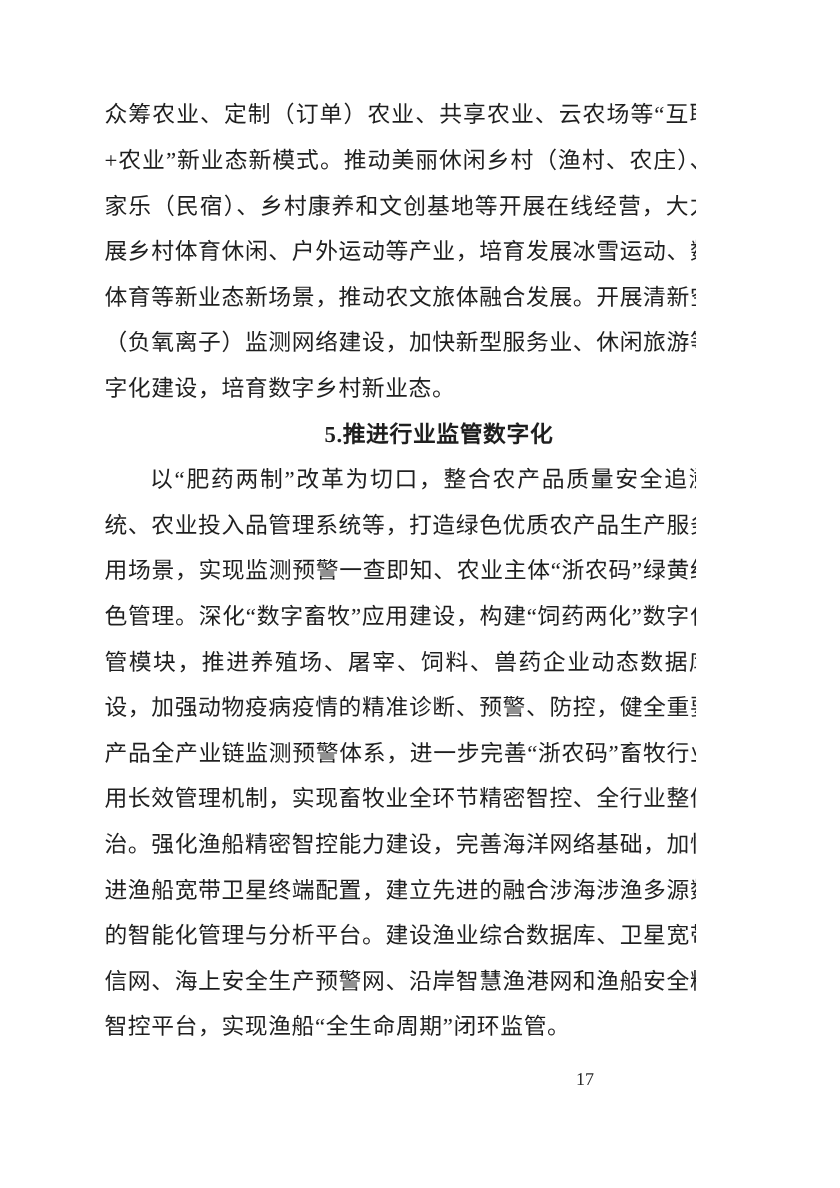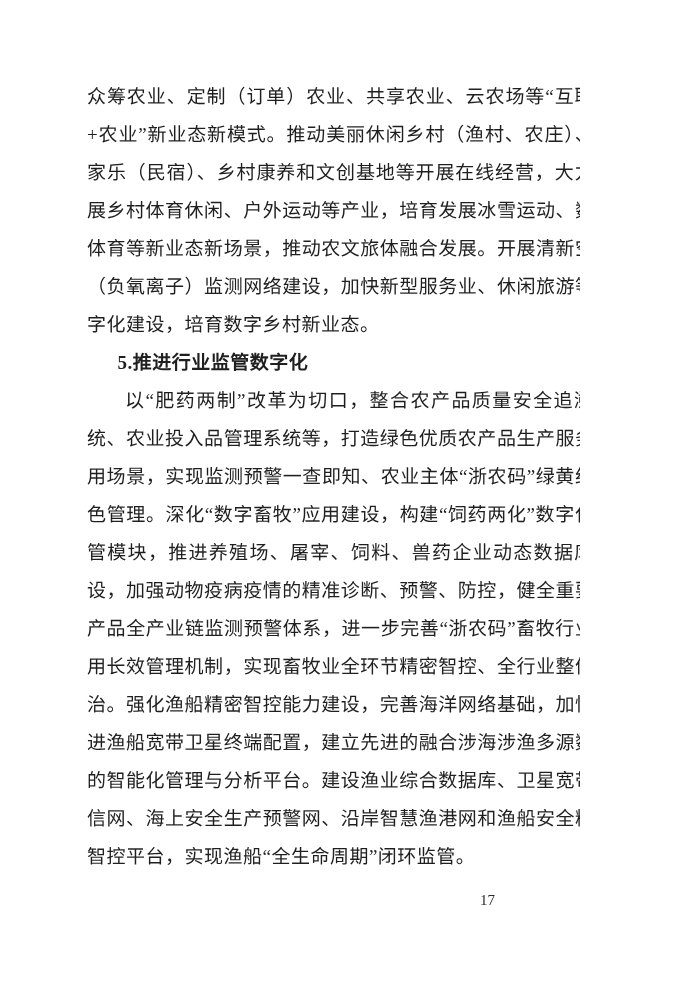--- a/index.html
+++ b/index.html
@@ -31,21 +31,21 @@
     margin: 0;
     text-indent: 0;
   }
   .para.first-indent {
     text-indent: 2em;
   }
   .section-heading {
     margin: 0;
     font-weight: bold;
     text-indent: 1.6em;
-    text-align: left;
+    text-align: center;
   }
   .page-number {
     position: absolute;
     right: 85px;
     bottom: 80px;
     font-size: 15px;
     line-height: 20px;
     color: #2a2a2a;
     font-family: "Liberation Serif", "DejaVu Serif", serif;
   }

